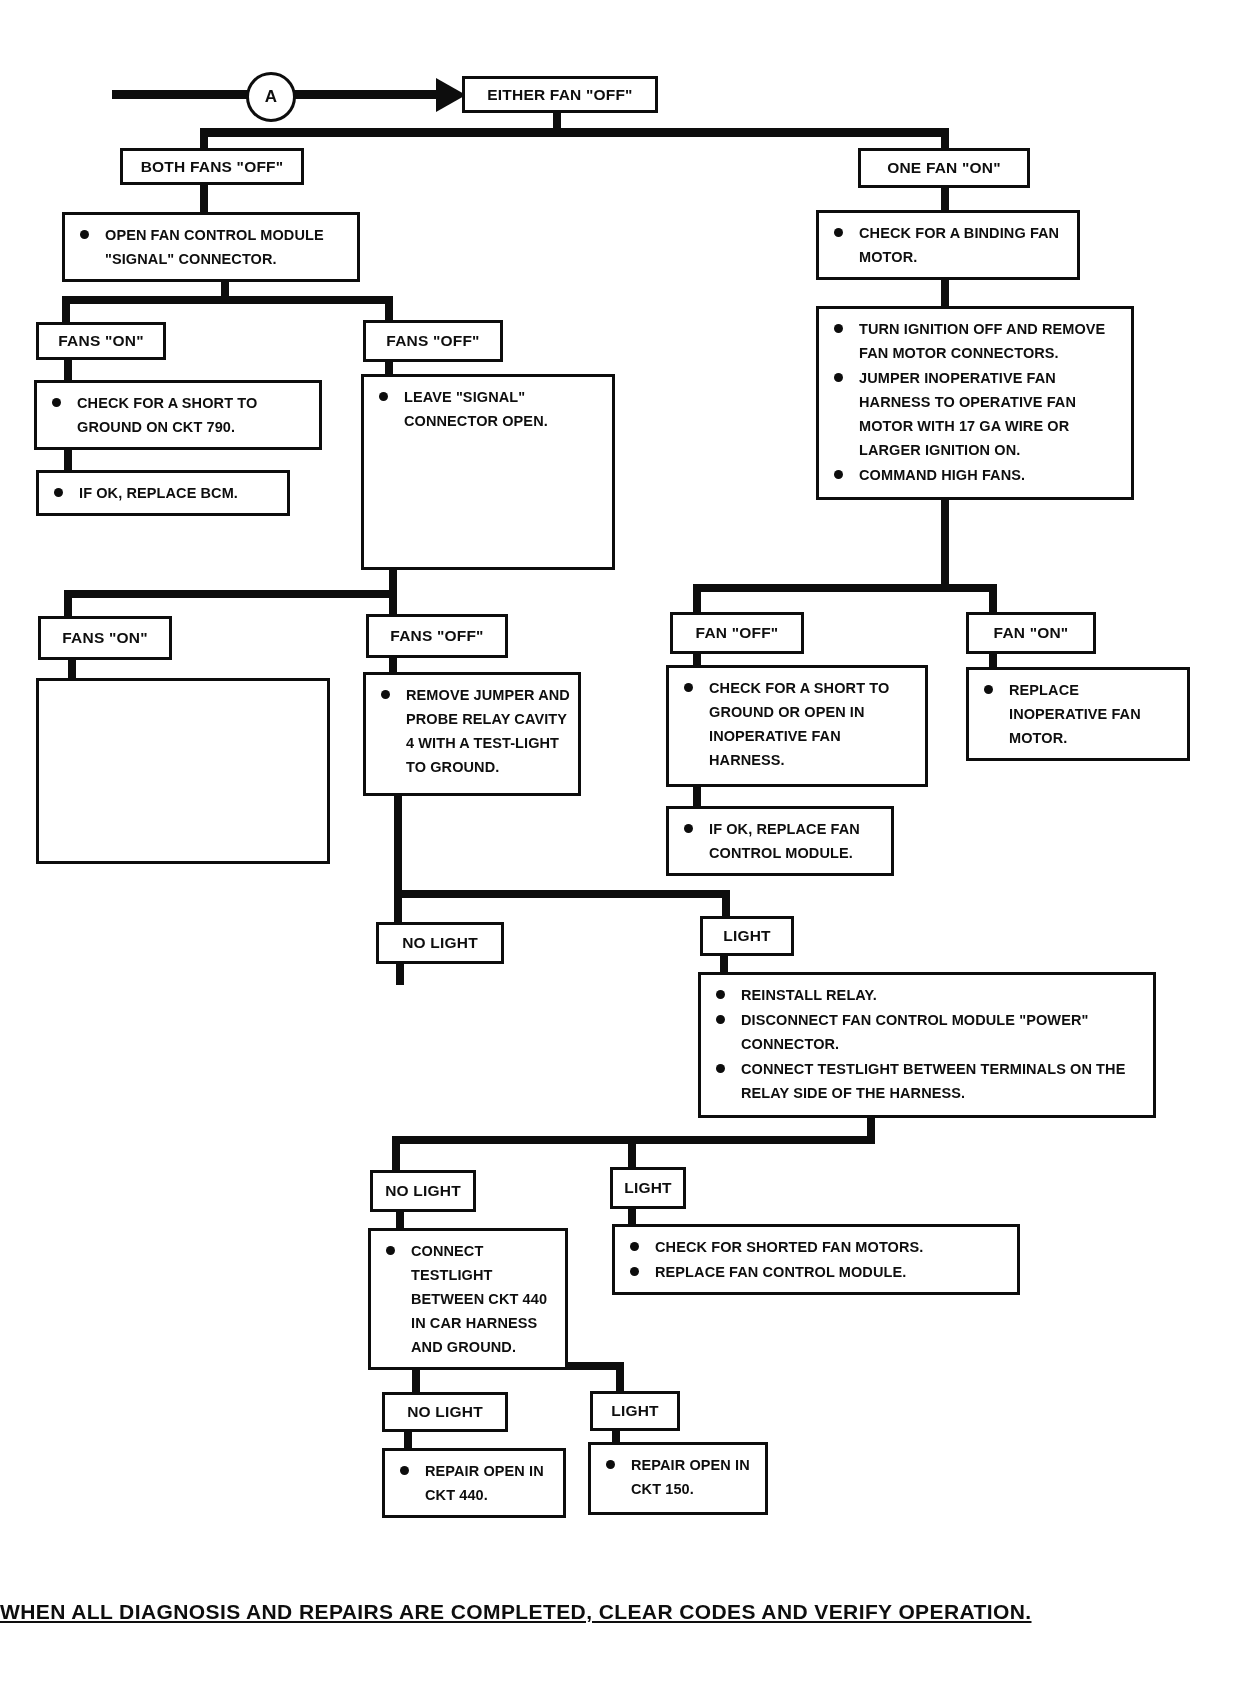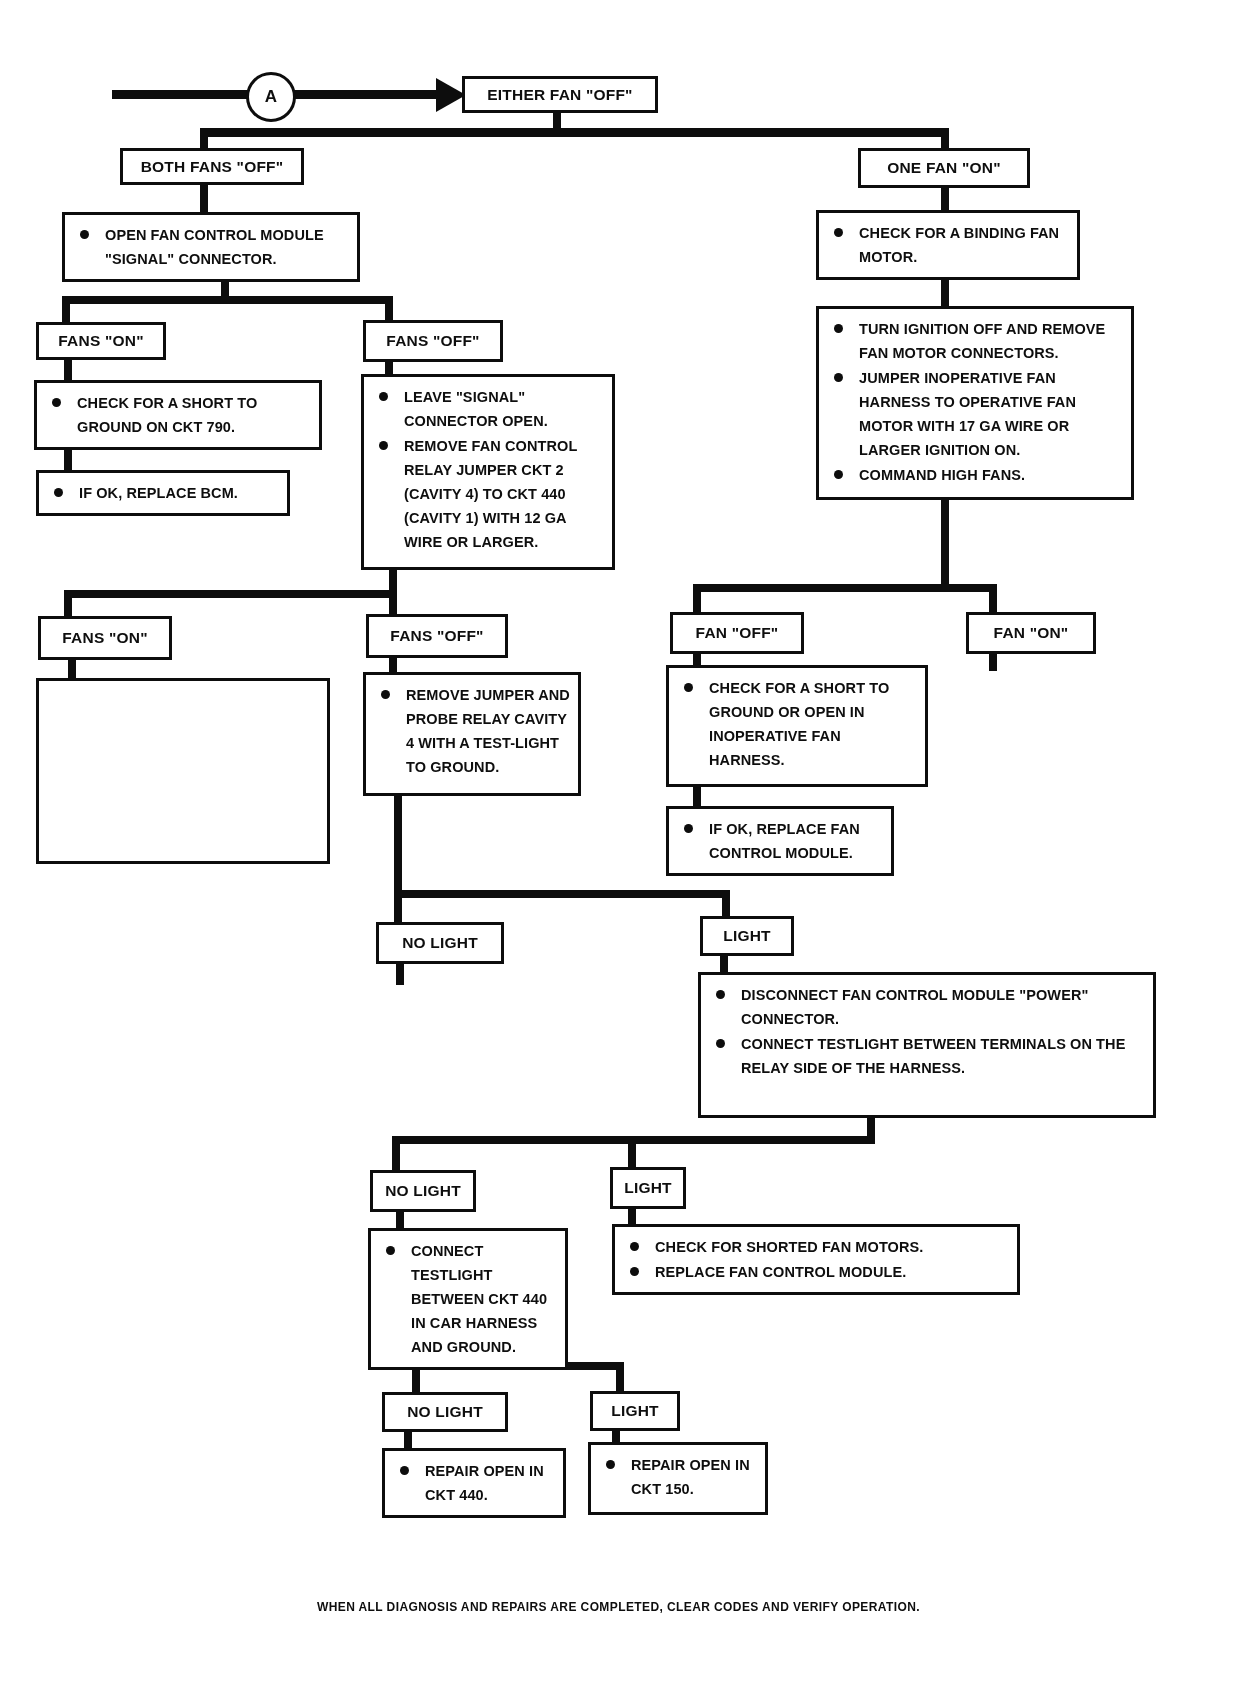--- a/index.html
+++ b/index.html
@@ -27,22 +27,22 @@
     position:absolute;width:44px;height:44px;border:3.5px solid #0d0d0d;border-radius:50%;
     background:#fff;z-index:2;display:flex;align-items:center;justify-content:center;
     font-size:17px;
   }
   .arrowhead{
     position:absolute;width:0;height:0;z-index:1;
     border-top:17px solid transparent;border-bottom:17px solid transparent;
     border-left:30px solid #0d0d0d;
   }
   .footer{
-    position:absolute;left:0;top:1600px;width:100%;text-align:center;
-    font-size:12px;letter-spacing:.4px;z-index:1;
+    position:absolute;left:0;top:1600px;width:100%;text-align:left;
+    font-size:21px;letter-spacing:.4px;z-index:1;text-decoration:underline;
   }
 </style>
 </head>
 <body>
 
 <div class="page">
 
   <div class="ln" style="left:112px;top:90px;width:330px;height:9px"></div>
   <div class="arrowhead" style="left:436px;top:78px"></div>
   <div class="badge" style="left:246px;top:72px">
@@ -166,24 +166,20 @@
         <span class="dot"></span>
         <span class="txt">IF OK, REPLACE BCM.</span>
       </div>
   </div>
 
   <div class="abox" style="left:361px;top:374px;width:254px;min-height:196px">
     <div class="li">
         <span class="dot"></span>
         <span class="txt">LEAVE "SIGNAL" CONNECTOR OPEN.</span>
       </div>
-    <div class="li">
-        <span class="dot"></span>
-        <span class="txt">REMOVE FAN CONTROL RELAY JUMPER CKT 2 (CAVITY 4) TO CKT 440 (CAVITY 1) WITH 12 GA WIRE OR LARGER.</span>
-      </div>
   </div>
 
   <div class="abox" style="left:816px;top:306px;width:318px;min-height:194px">
     <div class="li">
         <span class="dot"></span>
         <span class="txt">TURN IGNITION OFF AND REMOVE FAN MOTOR CONNECTORS.</span>
       </div>
     <div class="li">
         <span class="dot"></span>
         <span class="txt">JUMPER INOPERATIVE FAN HARNESS TO OPERATIVE FAN MOTOR WITH 17 GA WIRE OR LARGER IGNITION ON.</span>
@@ -211,25 +207,35 @@
       </div>
   </div>
 
   <div class="abox" style="left:666px;top:806px;width:228px;min-height:64px">
     <div class="li">
         <span class="dot"></span>
         <span class="txt">IF OK, REPLACE FAN CONTROL MODULE.</span>
       </div>
   </div>
 
+  <div class="abox" style="left:966px;top:667px;width:224px;min-height:90px">
+    <div class="li">
+        <span class="dot"></span>
+        <span class="txt">REPLACE INOPERATIVE FAN MOTOR.</span>
+      </div>
+  </div>
 
 
   <div class="abox" style="left:698px;top:972px;width:458px;min-height:146px">
     <div class="li">
         <span class="dot"></span>
+        <span class="txt">REINSTALL RELAY.</span>
+      </div>
+    <div class="li">
+        <span class="dot"></span>
         <span class="txt">DISCONNECT FAN CONTROL MODULE "POWER" CONNECTOR.</span>
       </div>
     <div class="li">
         <span class="dot"></span>
         <span class="txt">CONNECT TESTLIGHT BETWEEN TERMINALS ON THE RELAY SIDE OF THE HARNESS.</span>
       </div>
   </div>
 
   <div class="abox" style="left:368px;top:1228px;width:200px;min-height:118px">
     <div class="li">

